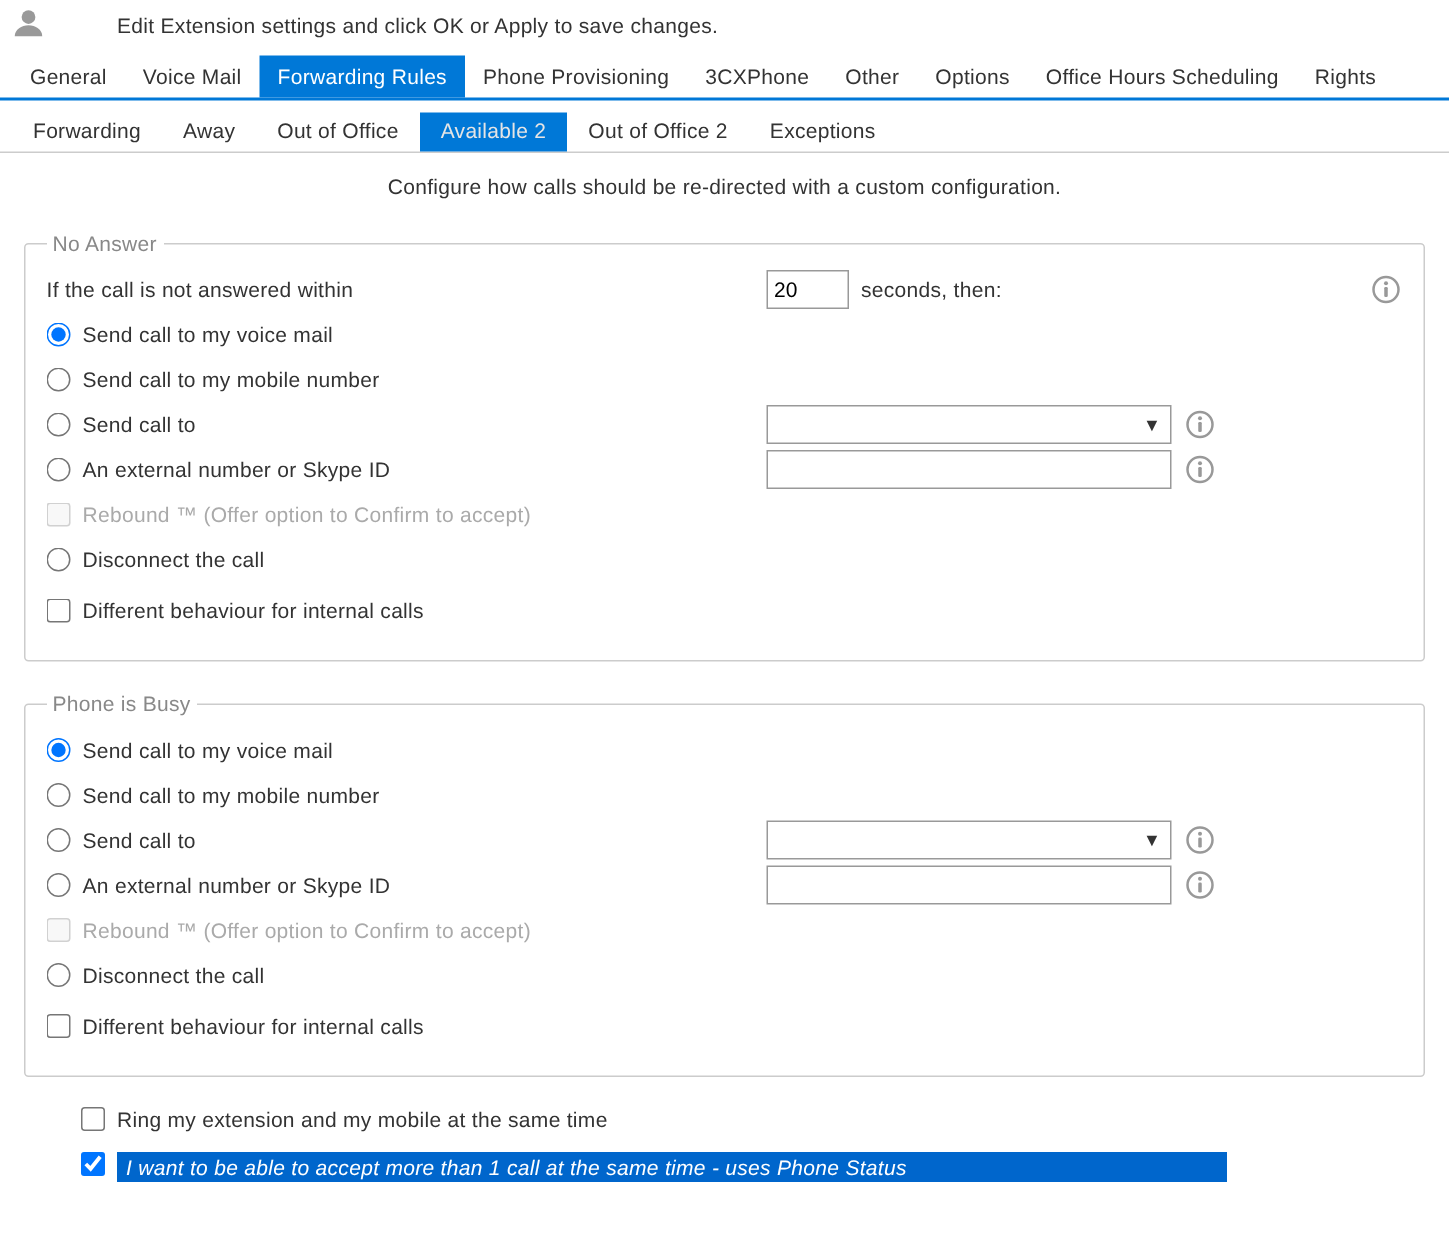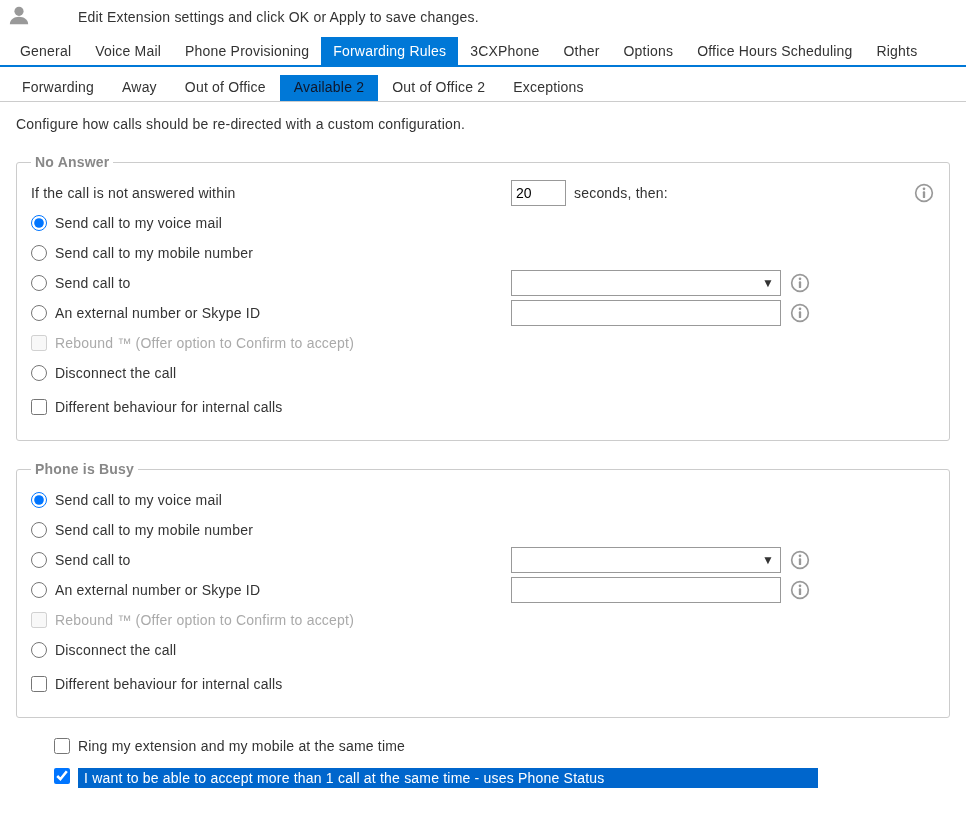--- a/index.html
+++ b/index.html
@@ -51,39 +51,39 @@
     gap: 0;
   }
   .sub-tab {
     padding: 4px 14px 6px 14px;
     cursor: pointer;
     color: #333;
     white-space: nowrap;
   }
   .sub-tab.active {
     background: #0078D7;
-    color: #0f172a;
+    color: #e5e5e5;
   }
   .content {
     padding: 14px 16px;
   }
   .desc {
     margin-bottom: 22px;
+    text-align: center;
   }
   fieldset {
     border: 1px solid #ccc;
     border-radius: 3px;
     padding: 8px 14px 18px 14px;
     margin: 0 0 20px 0;
   }
   legend {
     color: #888;
     padding: 0 4px;
     font-size: 14px;
-    font-weight: bold;
   }
   .row {
     display: flex;
     align-items: center;
     min-height: 30px;
     position: relative;
   }
   .left-col {
     display: flex;
     align-items: center;
@@ -161,20 +161,21 @@
     min-height: 26px;
     margin-bottom: 4px;
     margin-left: 36px;
   }
   .highlight-label {
     background: #0066CC;
     color: #fff;
     padding: 2px 6px;
     display: inline-block;
     width: 740px;
+    font-style: italic;
   }
   input[type="radio"], input[type="checkbox"] {
     margin: 0;
     width: 16px;
     height: 16px;
   }
 </style>
 </head>
 <body>
 
@@ -184,22 +185,22 @@
         <circle cx="12" cy="8" r="5"></circle>
         <path d="M2 22c0-5 5-8 10-8s10 3 10 8z"></path>
       </svg>
   </span>
   <span class="header-text">Edit Extension settings and click OK or Apply to save changes.</span>
 </div>
 
 <div class="main-tabs" id="main-tabs">
     <div class="main-tab">General</div>
     <div class="main-tab">Voice Mail</div>
+    <div class="main-tab active">Forwarding Rules</div>
     <div class="main-tab">Phone Provisioning</div>
-    <div class="main-tab active">Forwarding Rules</div>
     <div class="main-tab">3CXPhone</div>
     <div class="main-tab">Other</div>
     <div class="main-tab">Options</div>
     <div class="main-tab">Office Hours Scheduling</div>
     <div class="main-tab">Rights</div>
   </div>
 
 <div class="sub-tabs" id="sub-tabs">
     <div class="sub-tab">Forwarding</div>
     <div class="sub-tab">Away</div>

